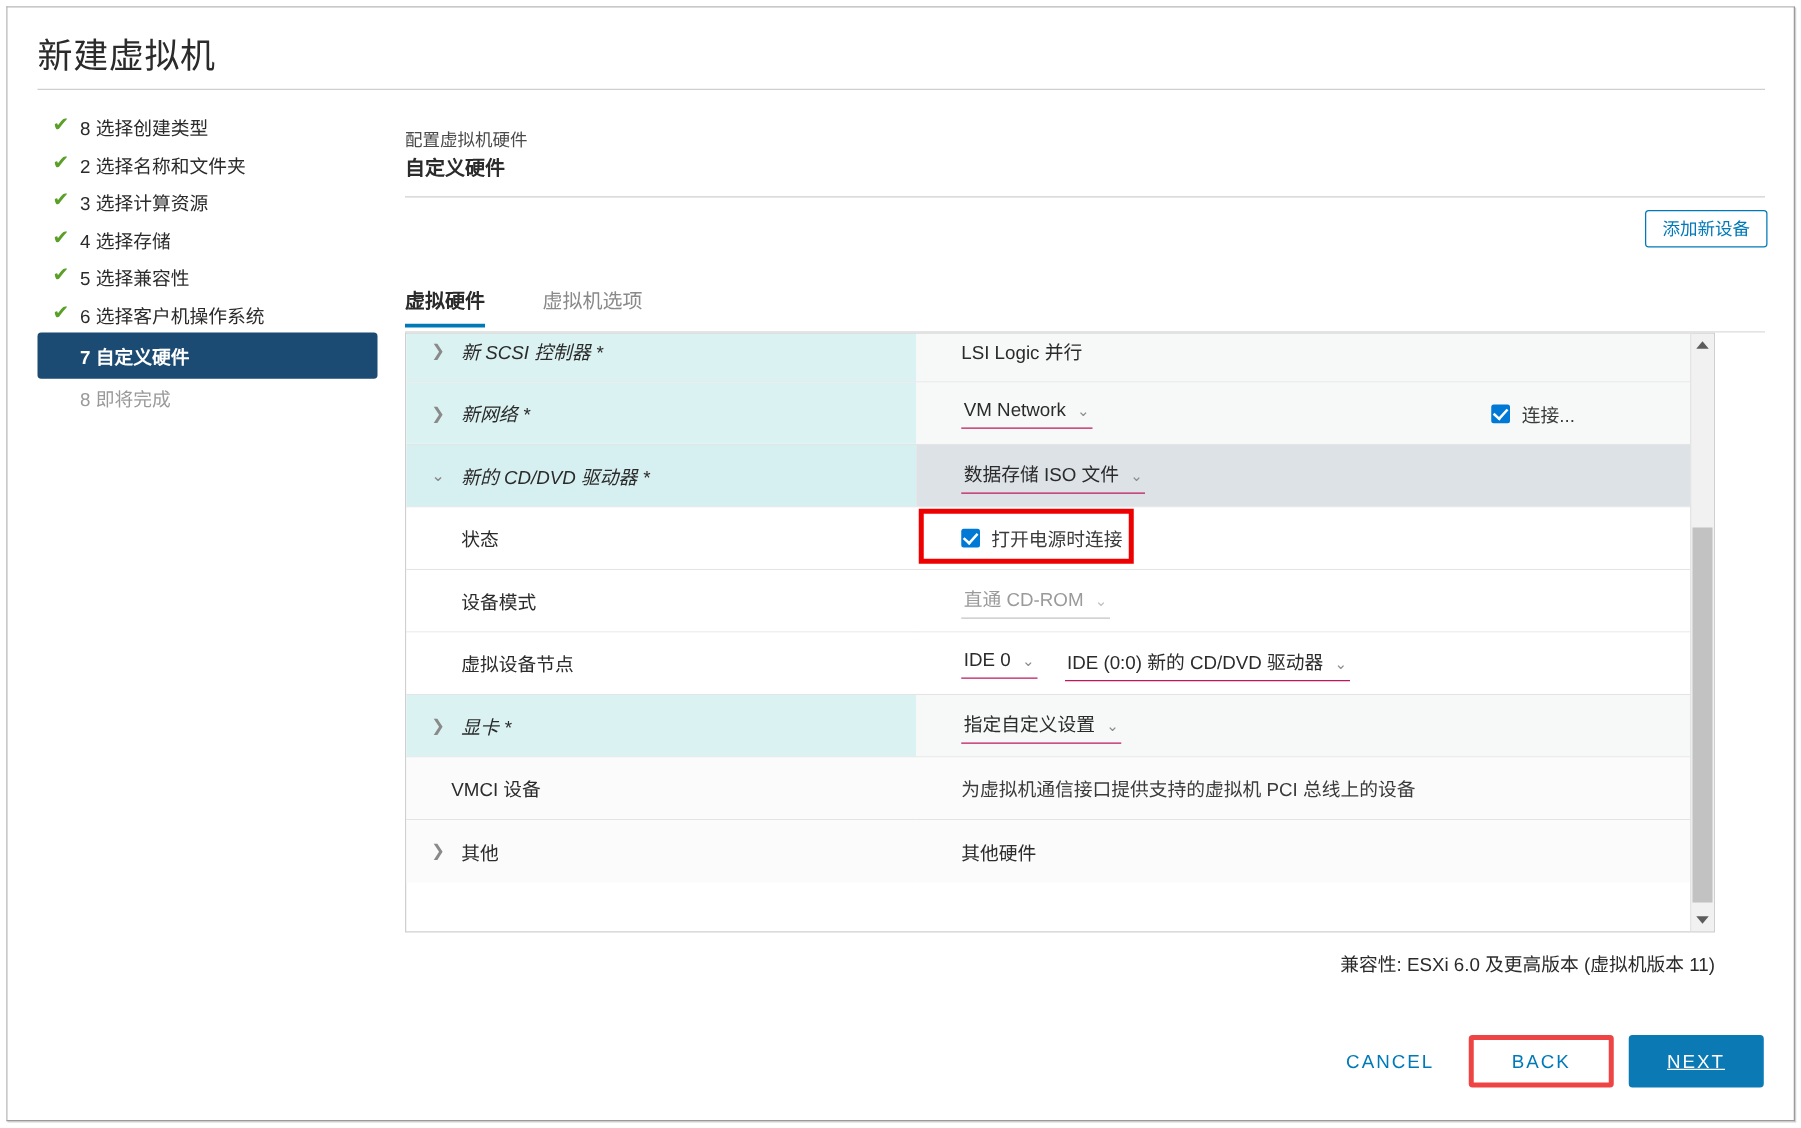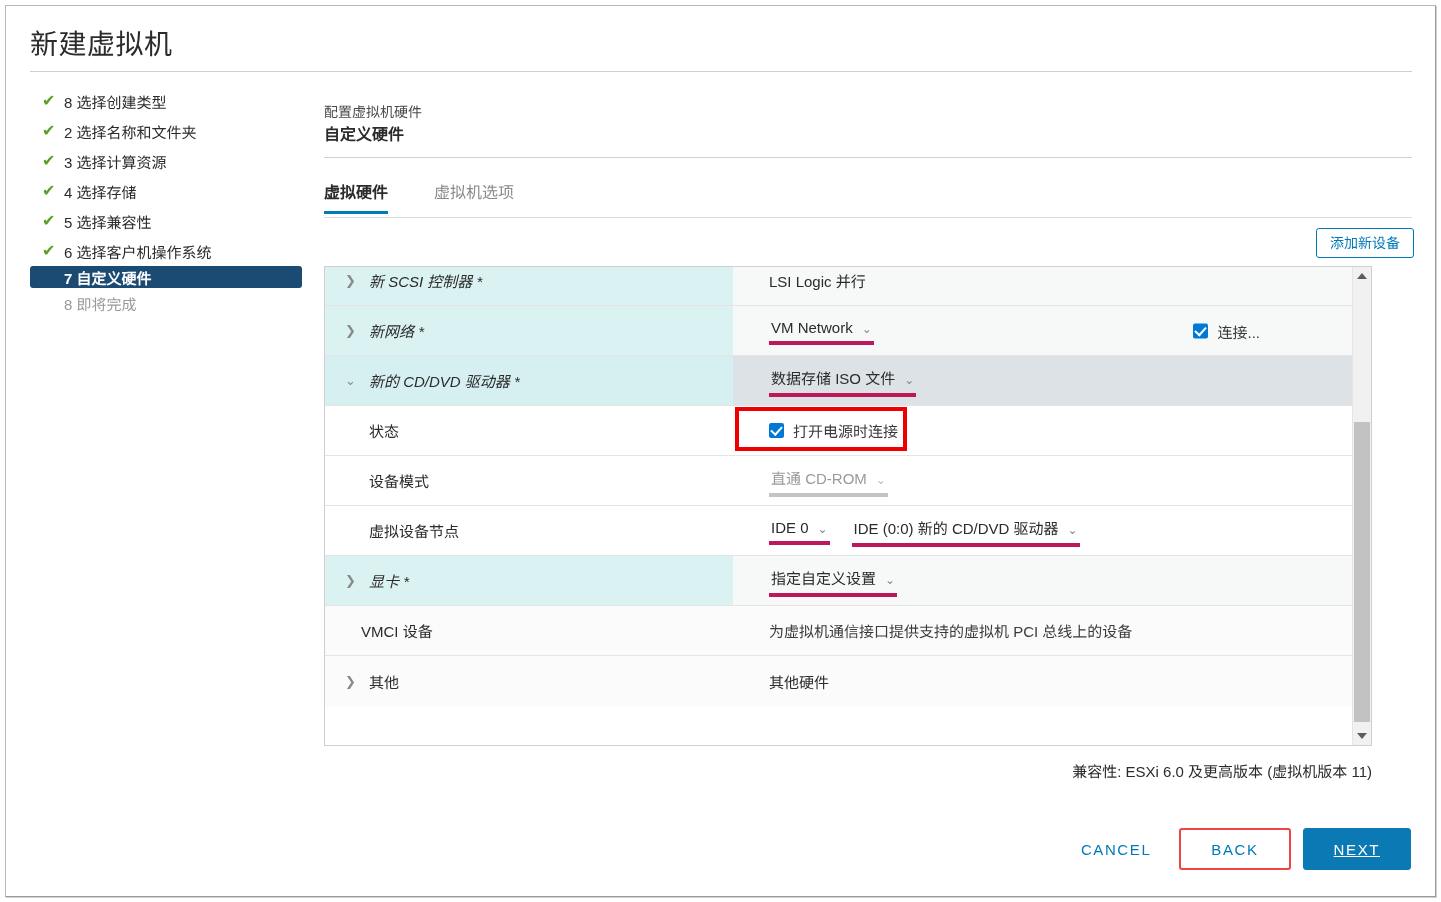--- a/index.html
+++ b/index.html
@@ -51,21 +51,21 @@
   .step .check {
     width: 18px; margin-right: 4px;
     color: #5aa028; font-size: 16px; font-weight: bold;
     line-height: 1;
   }
   .step .num-label { white-space: nowrap; }
   .step.done .num-label { color: #2b2b2b; }
   .step.current {
     background: #1b4a72;
     border-radius: 3px;
-    height: 22px;
+    height: 37px;
     padding-left: 34px;
   }
   .step.current .num-label { color: #ffffff; font-weight: bold; }
   .step.upcoming { padding-left: 34px; }
   .step.upcoming .num-label { color: #9a9a9a; }
 
   
   #main { position: absolute; left: 318px; top: 88px; width: 1090px; }
   #section-title { font-size: 16px; font-weight: bold; color: #2b2b2b; }
   #section-sub  { font-size: 14px; color: #4a4a4a; margin-top: 7px; }
@@ -151,21 +151,21 @@
   .caret {
     display: inline-block; width: 16px;
     color: #8a8a8a; font-size: 13px;
     font-style: normal; margin-right: 8px;
     flex: 0 0 16px;
   }
 
   
   .dd {
     display: inline-flex; align-items: baseline;
-    border-bottom: 4px solid #be185d;
+    border-bottom: 1px solid #be185d;
     padding: 2px 2px 5px 2px;
     cursor: pointer;
     color: #2b2b2b;
   }
   .dd .chev { color: #8a8a8a; font-size: 12px; margin-left: 9px; }
   .dd.disabled { color: #9a9a9a; border-bottom-color: #c4c4c4; cursor: default; }
   .dd.disabled .chev { color: #bdbdbd; }
 
   .txtfield {
     display: inline-block;
@@ -258,21 +258,21 @@
     letter-spacing: 1.6px;
     cursor: pointer; border-radius: 3px;
     height: 42px;
   }
   #cancel-btn {
     background: transparent; border: none;
     color: #0079b8; padding: 0 14px;
   }
   #back-btn {
     background: #ffffff; color: #0079b8;
-    border: 2px solid #ef4444;
+    border: 4px solid #ef4444;
     padding: 0 30px; margin-left: 14px;
   }
   #next-btn {
     background: #0b7ab4; color: #ffffff;
     border: 1px solid #0b7ab4;
     padding: 0 30px; margin-left: 12px; text-decoration: underline;
   }
 </style>
 </head>
 <body>
@@ -324,28 +324,28 @@
       <span class="num-label">8 即将完成</span>
     </div>
   </div>
 
   <div id="main">
 
     <div id="section-sub">配置虚拟机硬件</div>
     <div id="section-title">自定义硬件</div>
     <div id="sub-rule"></div>
 
+    <div id="add-device-row">
+      <button id="add-device-btn">添加新设备</button>
+    </div>
+
     <div id="tabs">
       <div class="tab active" id="tab-0">虚拟硬件</div>
       <div class="tab" id="tab-1">虚拟机选项</div>
       <div id="tab-rule"></div>
-    </div>
-
-    <div id="add-device-row">
-      <button id="add-device-btn">添加新设备</button>
     </div>
 
     <div id="hw-table-wrap">
 
       <div id="hw-rows">
 
         <div class="hw-row device">
           <div class="hw-left">
             <span class="caret">❯</span>
             <span>新 SCSI 控制器 *</span>

